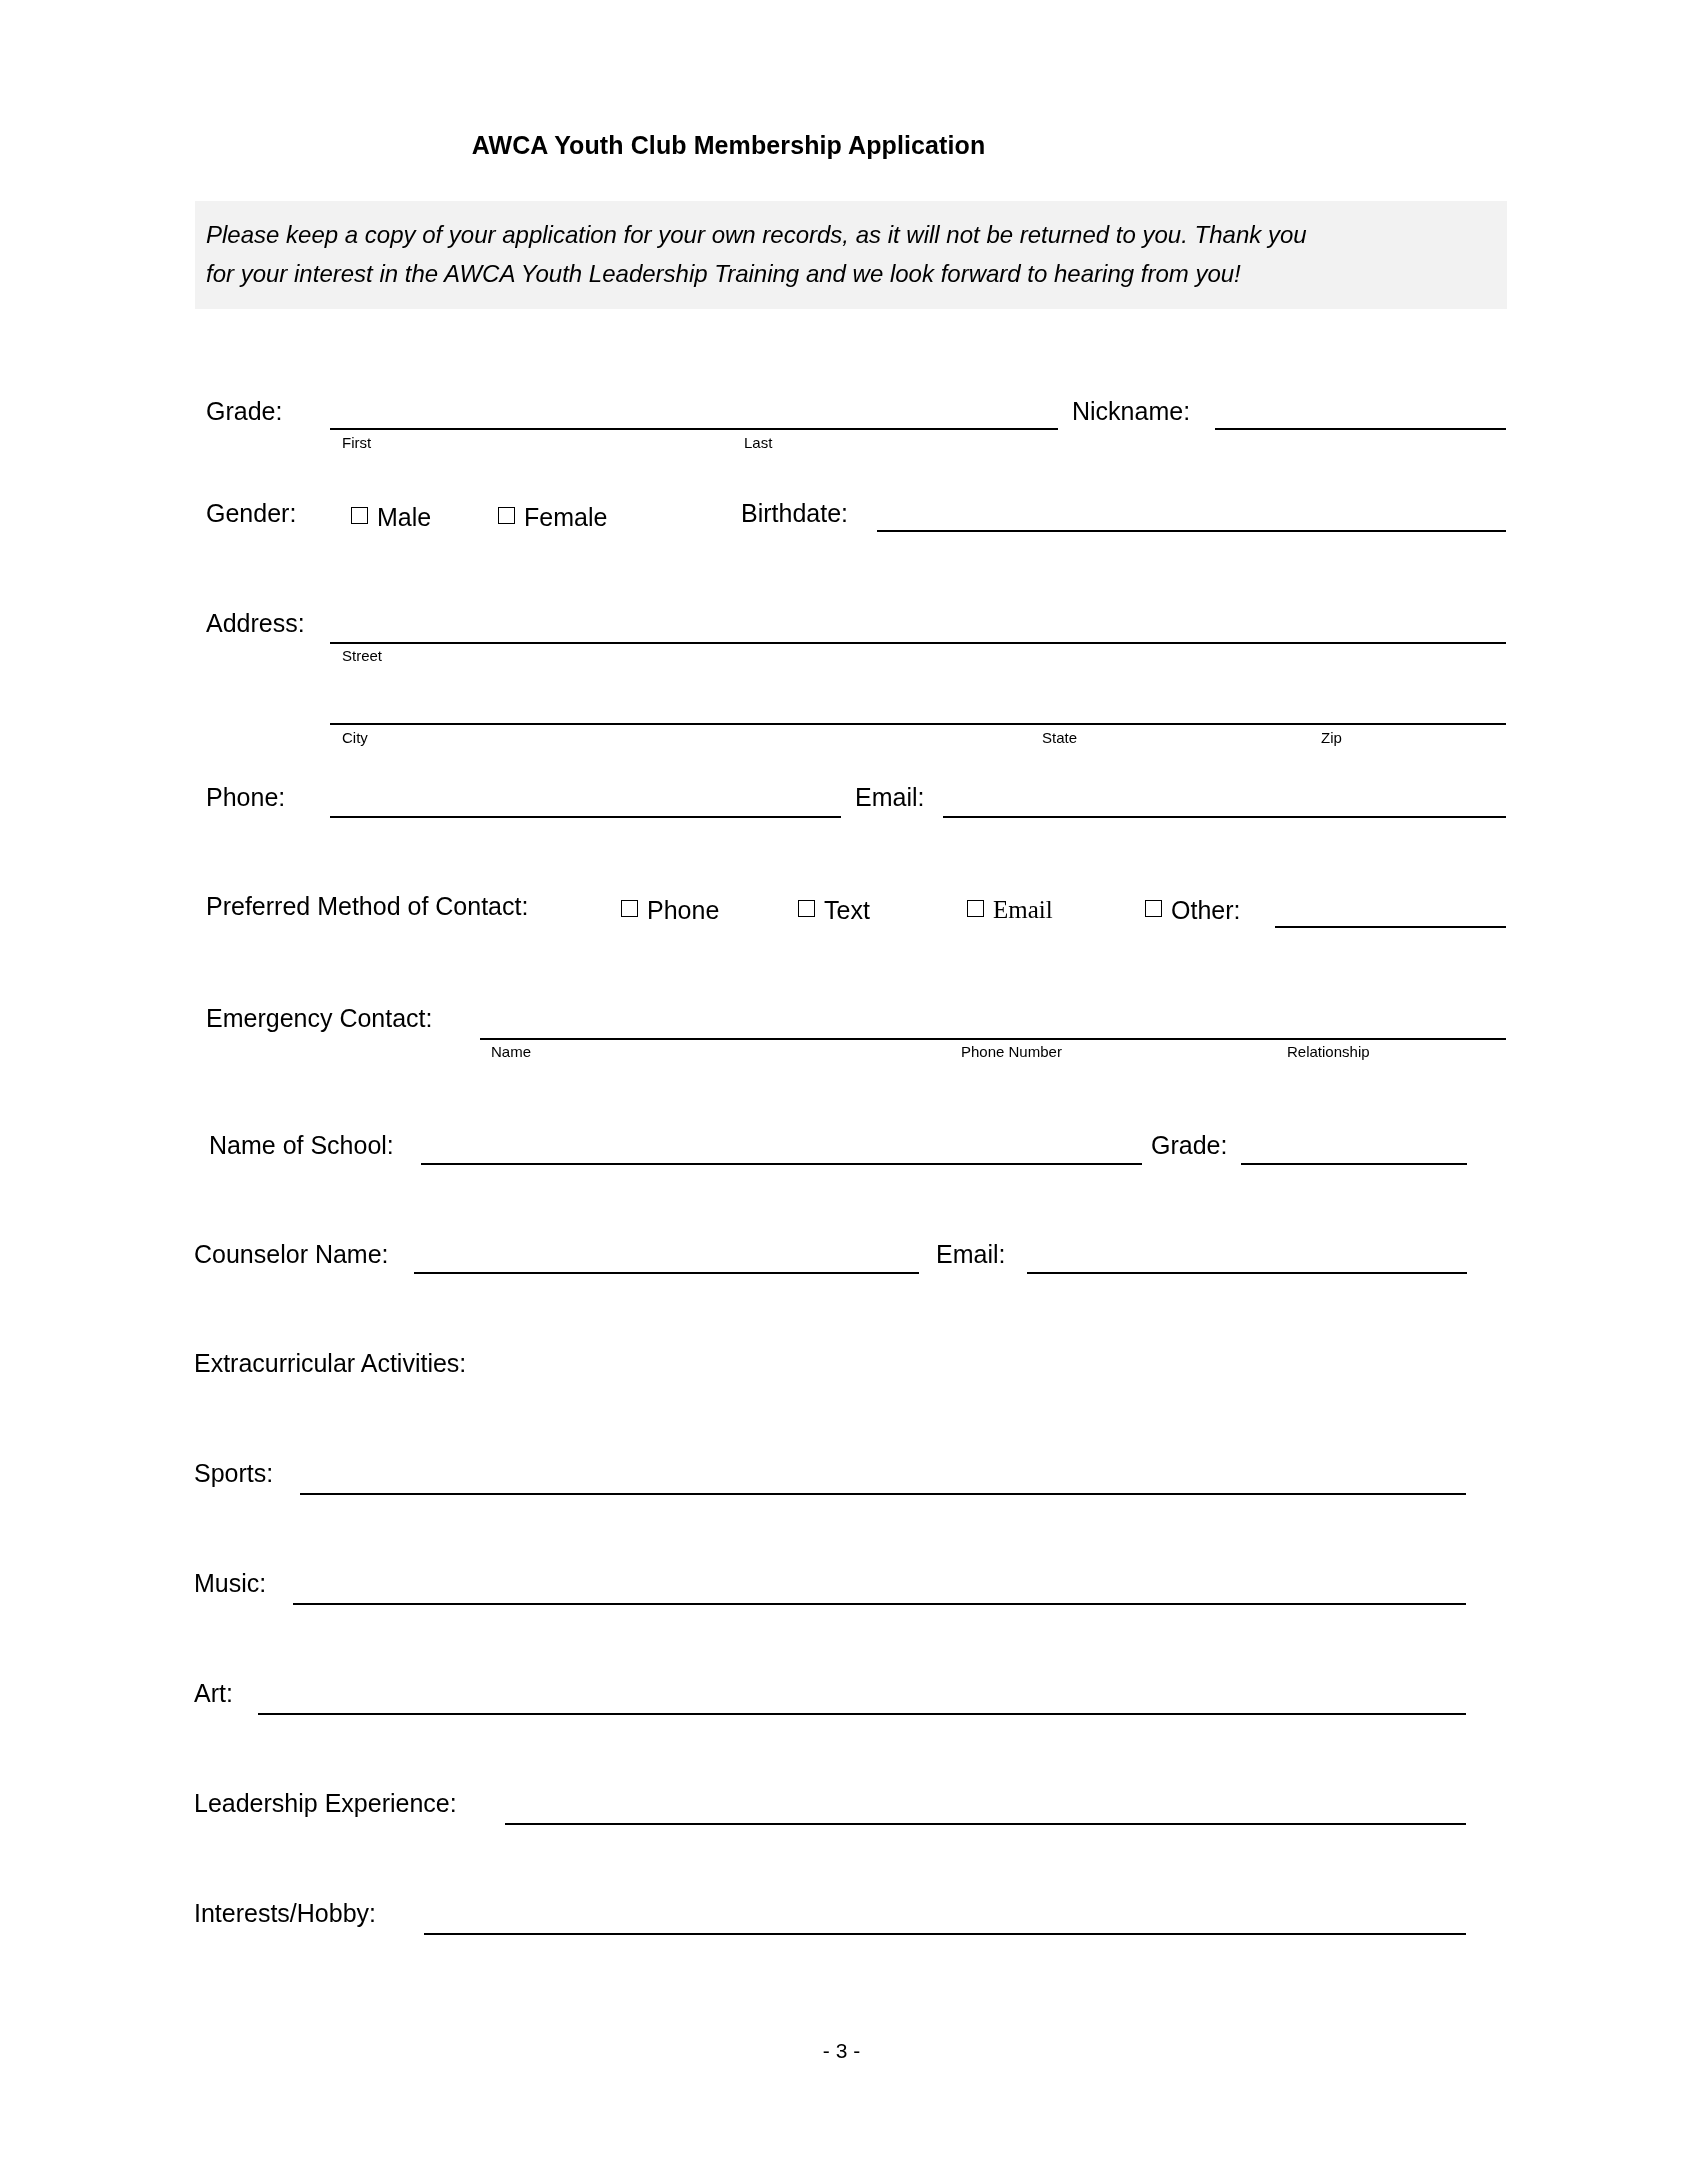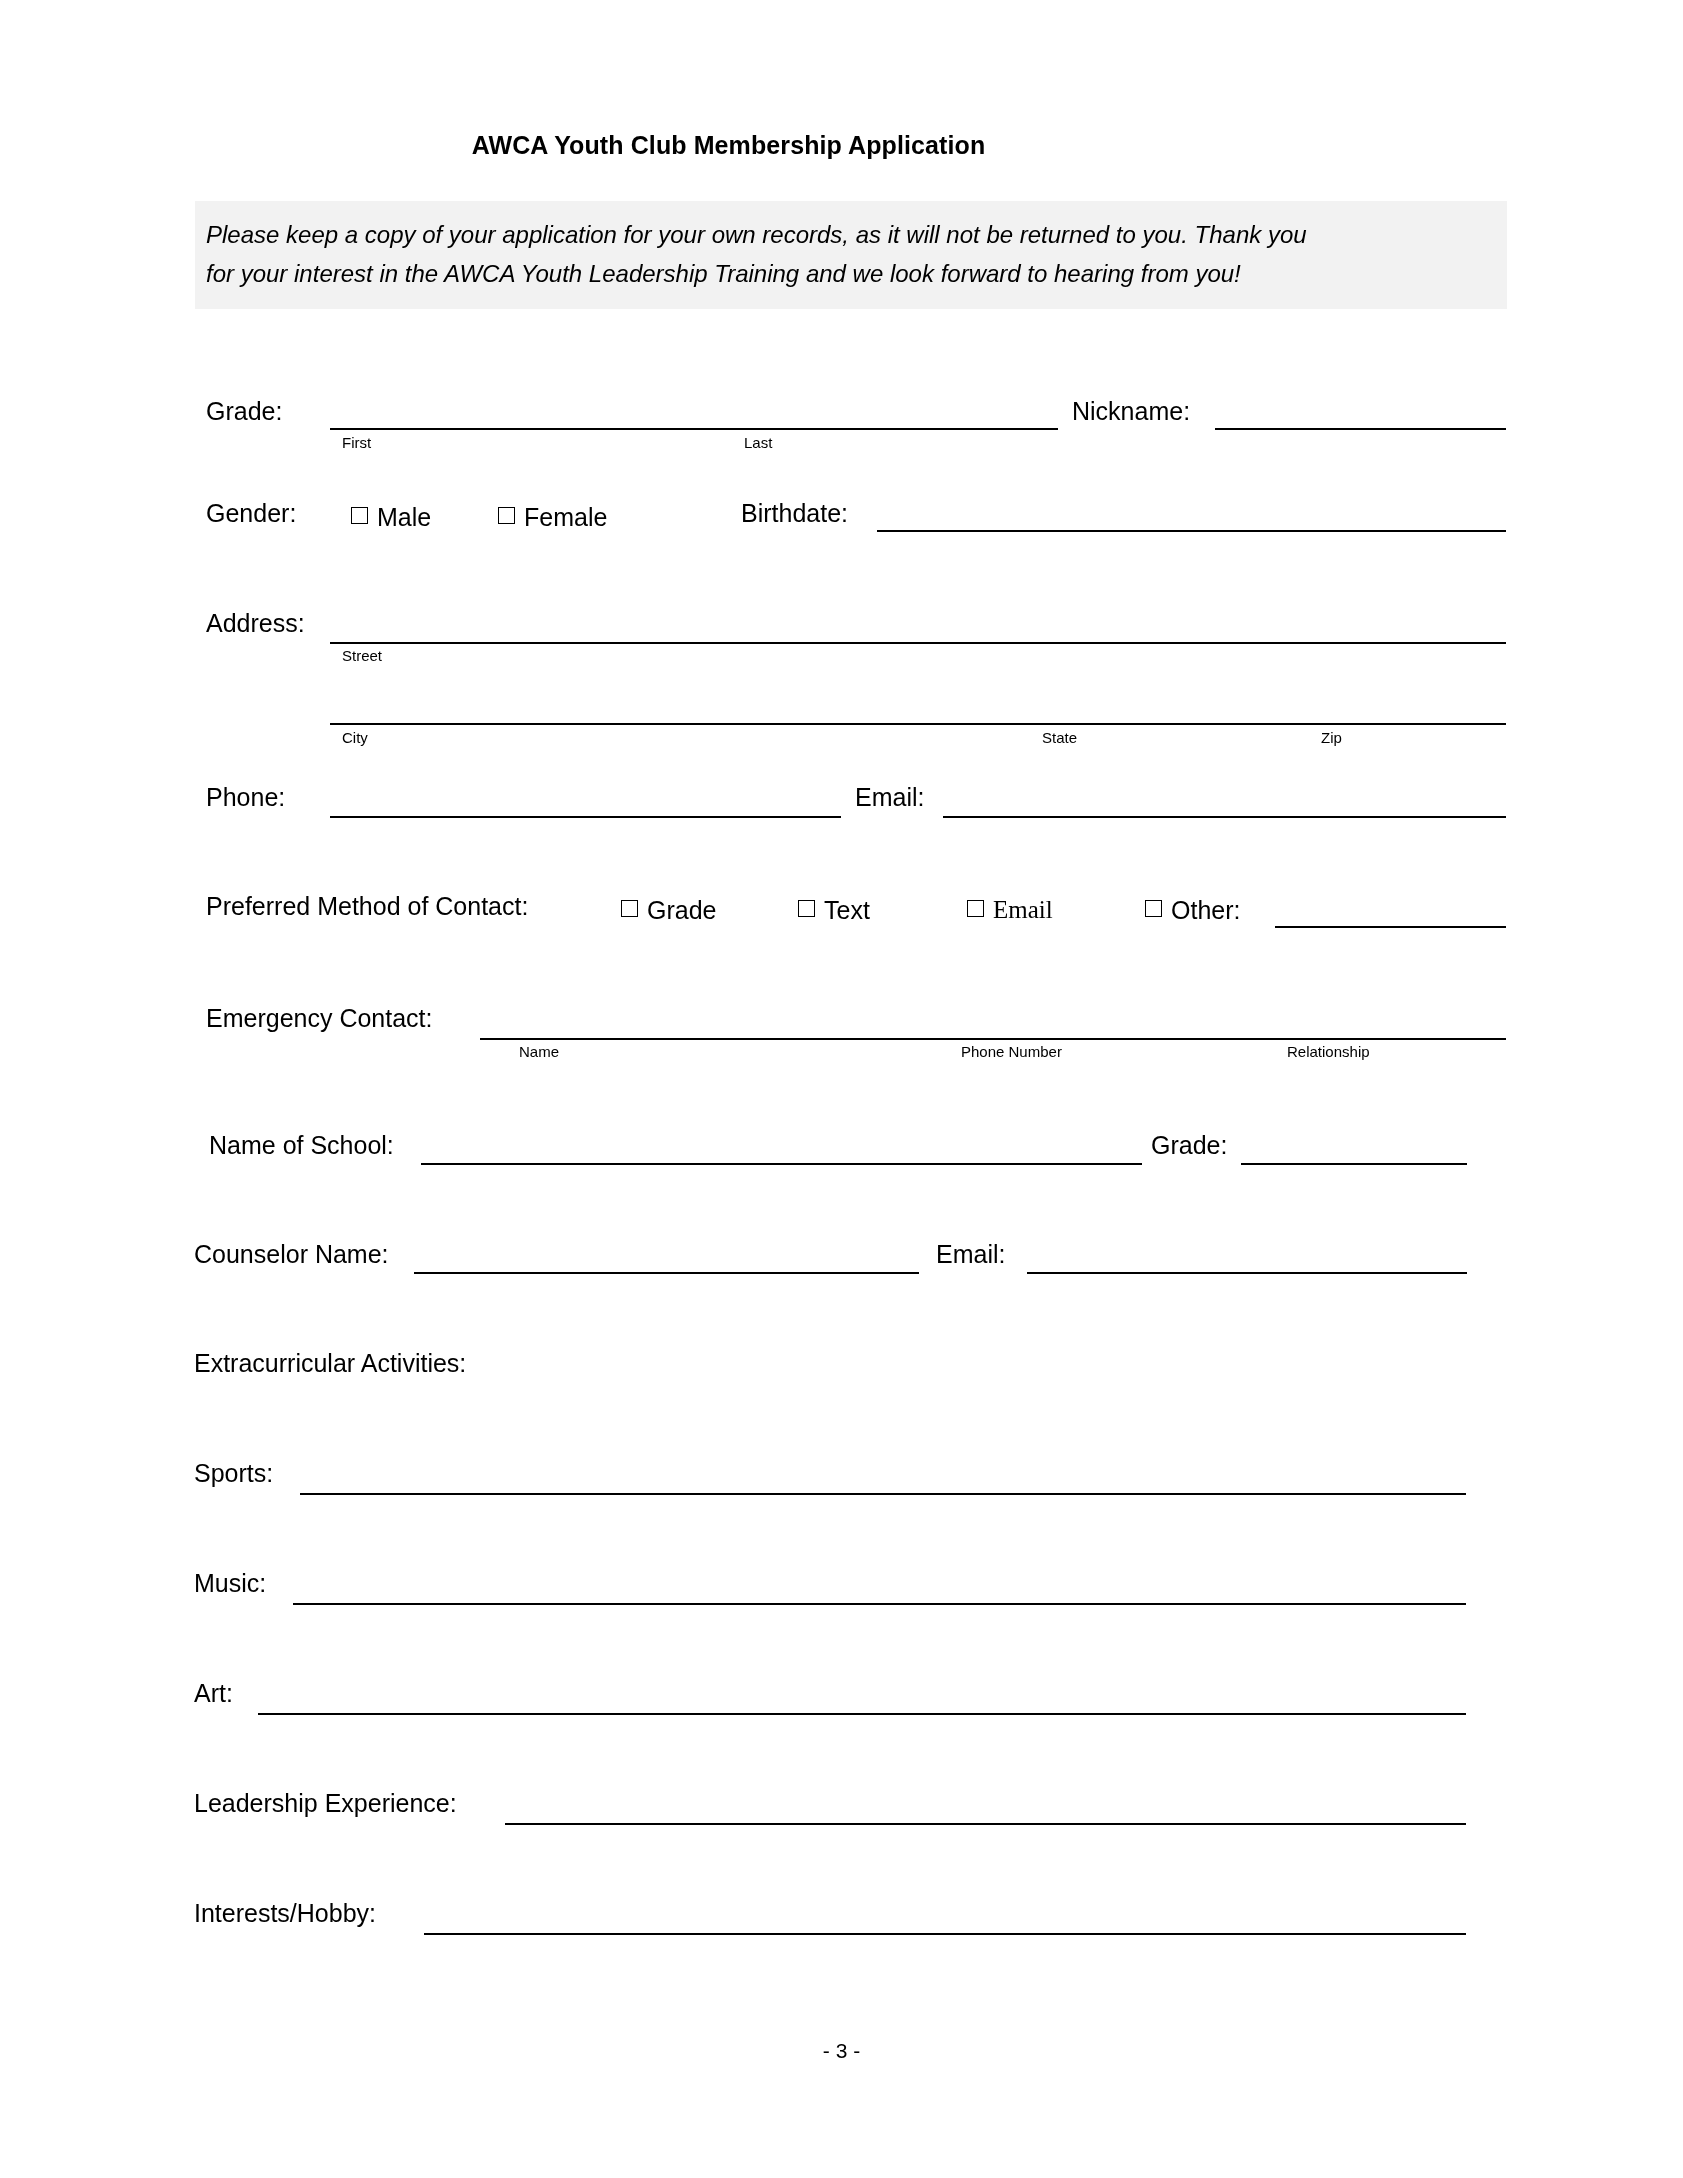--- a/index.html
+++ b/index.html
@@ -164,42 +164,42 @@
     <div class="line" style="left:330px; top:816px; width:511px;"></div>
 
     <div class="label" style="left:855px; top:782px;">Email:</div>
     <div class="line" style="left:943px; top:816px; width:563px;"></div>
   </div>
 
   <div class="row">
     <div class="label" style="left:206px; top:891px;">Preferred Method of Contact:</div>
 
     <div class="cbox" style="left:621px; top:896px;">
-      <span class="box"></span><span class="cblabel">Grade</span>
+      <span class="box"></span><span class="cblabel">Phone</span>
     </div>
 
     <div class="cbox" style="left:798px; top:896px;">
       <span class="box"></span><span class="cblabel">Text</span>
     </div>
 
     <div class="cbox" style="left:967px; top:896px;font-family:Liberation Serif, serif;">
       <span class="box"></span><span class="cblabel">Email</span>
     </div>
 
     <div class="cbox" style="left:1145px; top:896px;">
       <span class="box"></span><span class="cblabel">Other:</span>
     </div>
 
     <div class="line" style="left:1275px; top:926px; width:231px;"></div>
   </div>
 
   <div class="row">
     <div class="label" style="left:206px; top:1003px;text-align:center;">Emergency Contact:</div>
     <div class="line" style="left:480px; top:1038px; width:1026px;"></div>
-    <div class="sublabel" style="left:491px; top:1043px;margin-left:28px;">Name</div>
+    <div class="sublabel" style="left:491px; top:1043px;">Name</div>
     <div class="sublabel" style="left:961px; top:1043px;">Phone Number</div>
     <div class="sublabel" style="left:1287px; top:1043px;">Relationship</div>
   </div>
 
   <div class="row">
     <div class="label" style="left:209px; top:1130px;">Name of School:</div>
     <div class="line" style="left:421px; top:1163px; width:721px;"></div>
 
     <div class="label" style="left:1151px; top:1130px;">Grade:</div>
     <div class="line" style="left:1241px; top:1163px; width:226px;"></div>

